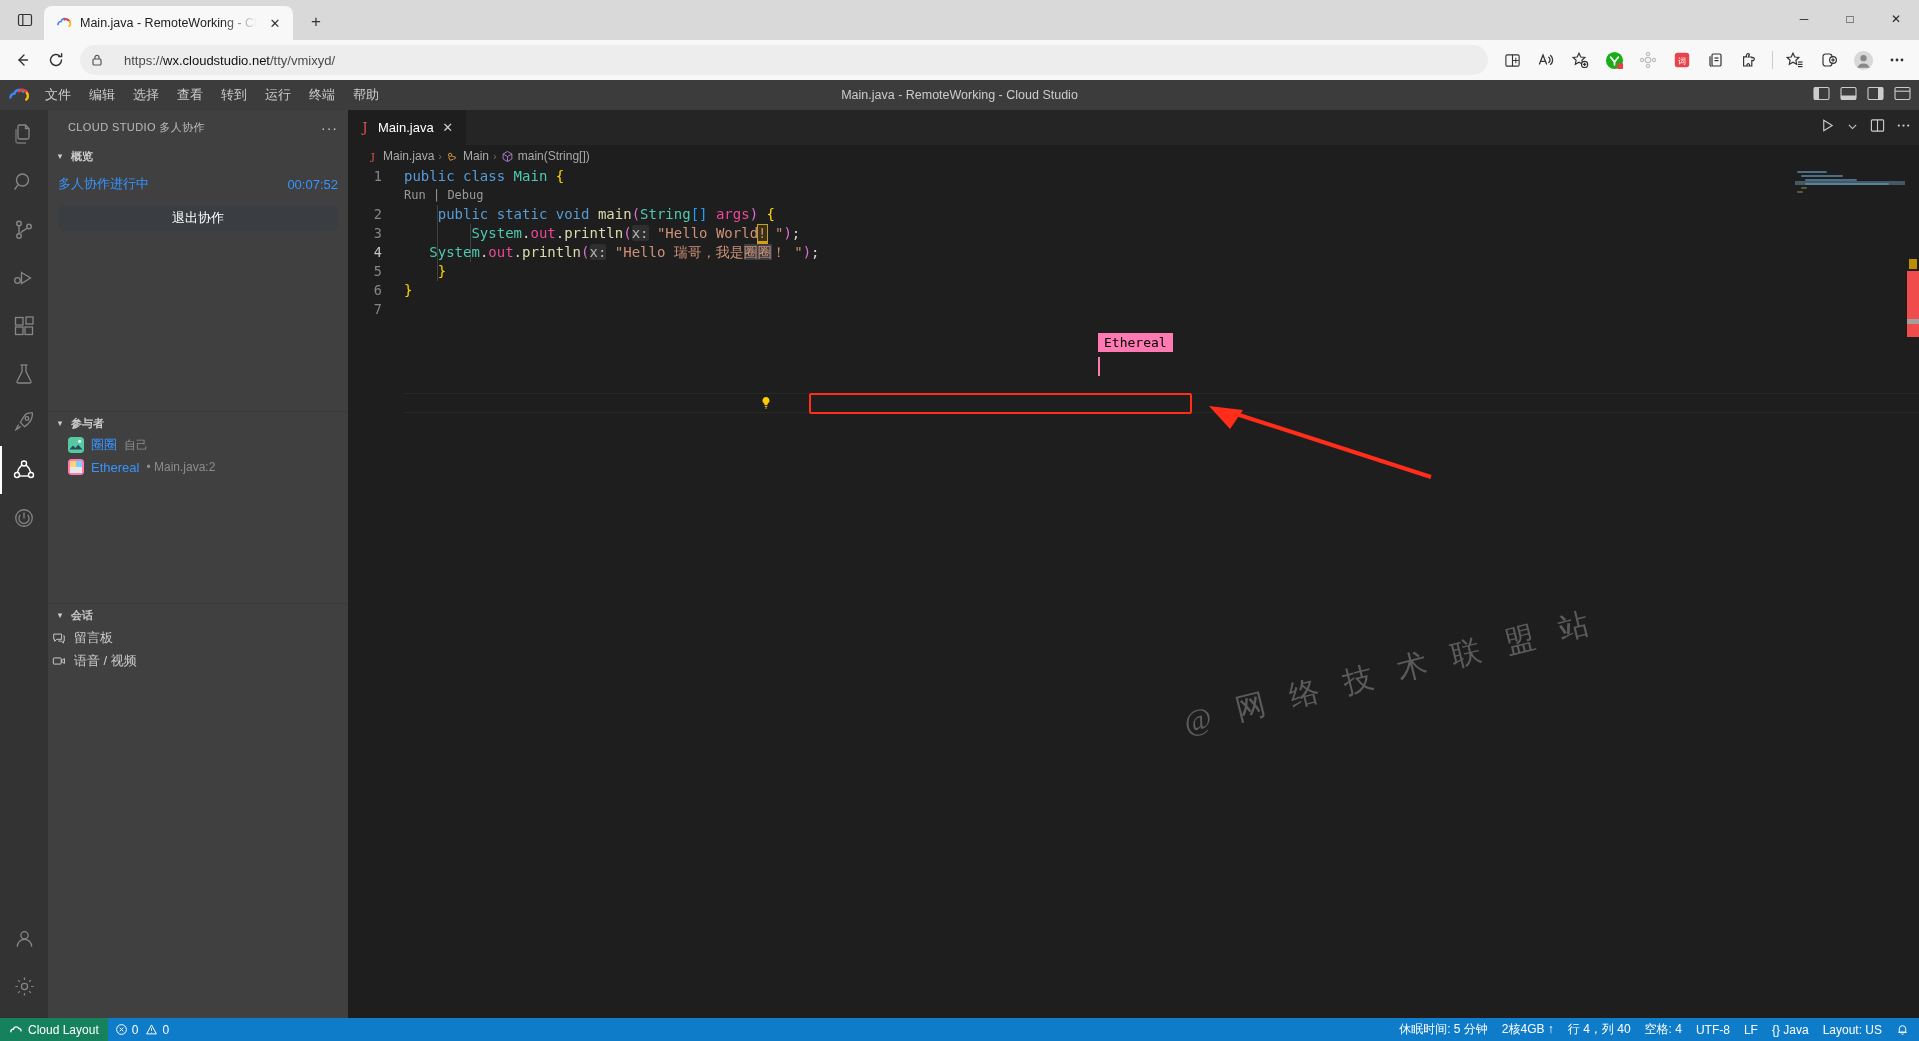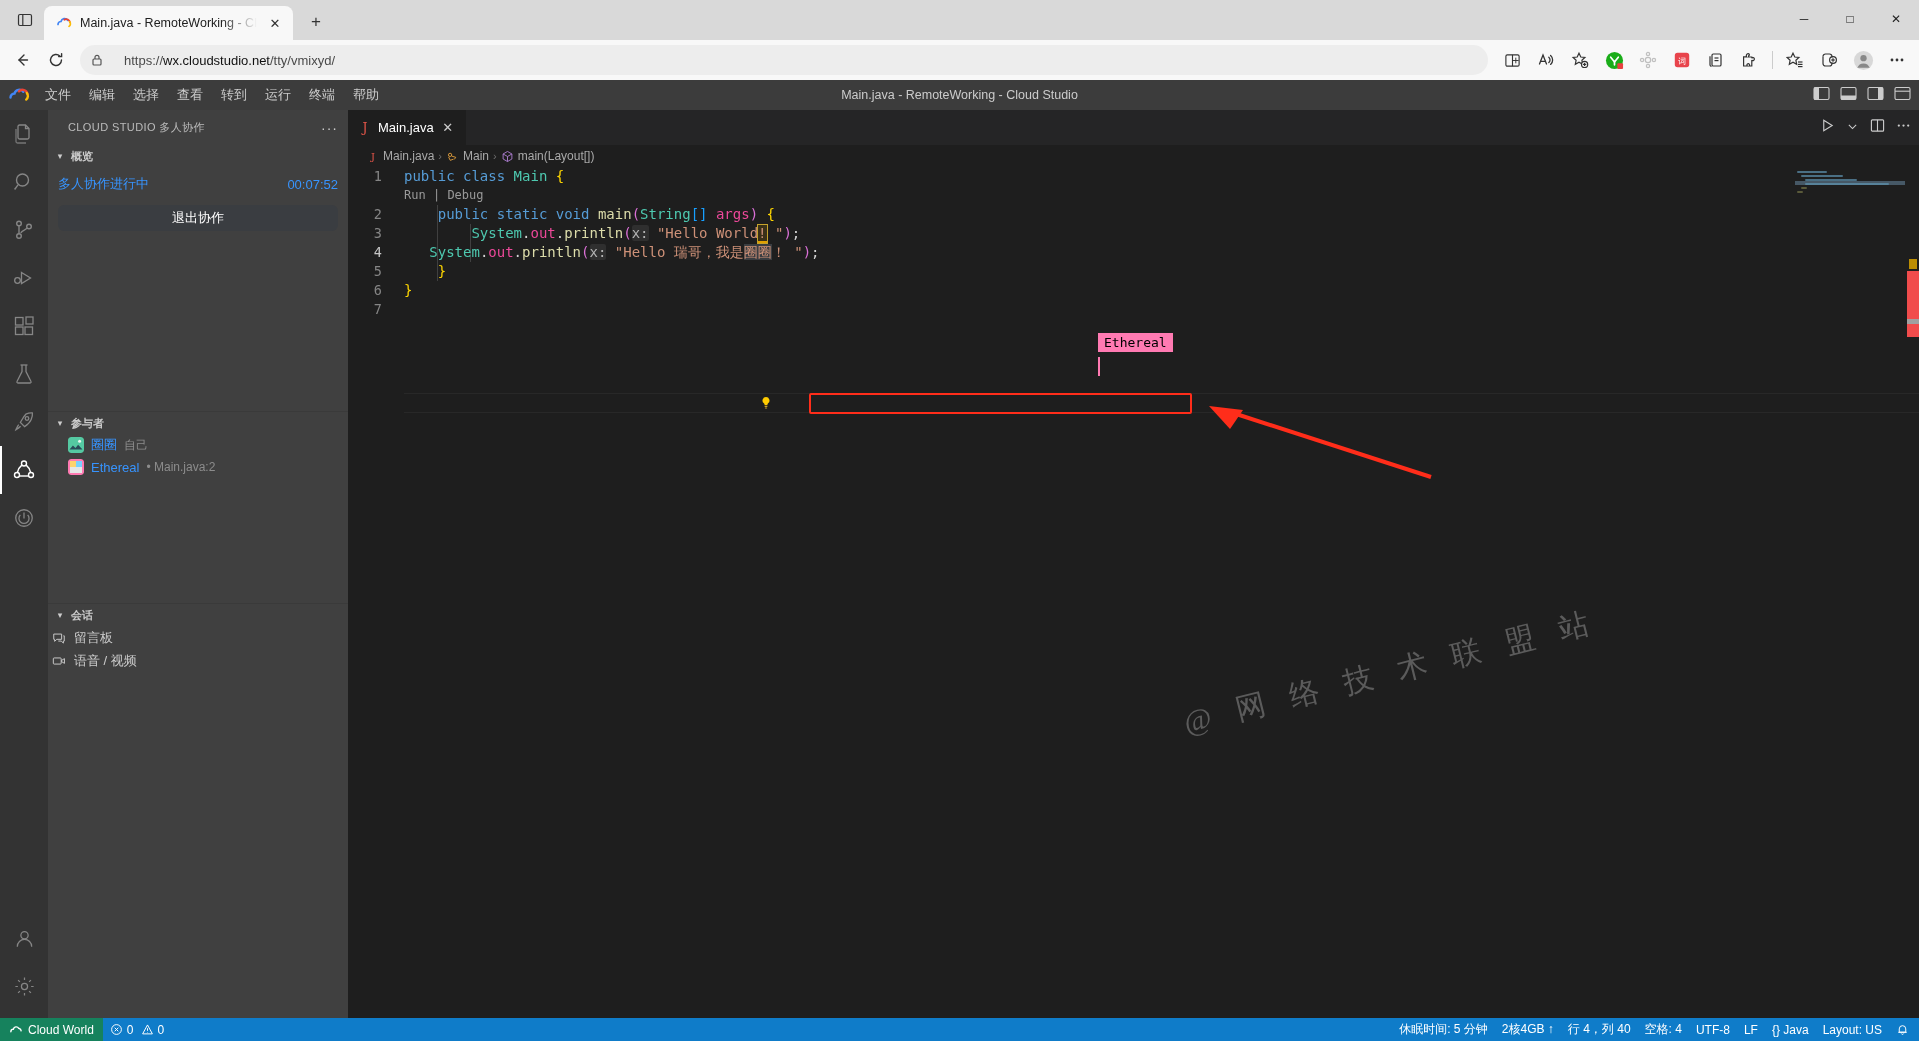--- a/index.html
+++ b/index.html
@@ -649,21 +649,21 @@
               <path d="M3.2 8.5l2 4.2 4-1.4"></path>
             </svg>
           <span>Main</span>
         </span>
         <span class="bc-sep">›</span>
         <span class="bc-item">
           <svg width="13" height="13" viewBox="0 0 16 16" fill="none" stroke="#b180d7" stroke-width="1.1">
               <path d="M8 1.8l5.4 3.1v6.2L8 14.2 2.6 11.1V4.9z"></path>
               <path d="M8 8l5.4-3.1M8 8v6.2M8 8L2.6 4.9"></path>
             </svg>
-          <span>main(Layout[])</span>
+          <span>main(String[])</span>
         </span>
       </div>
 
       <div class="codearea">
 
         <div class="indentguide" style="left:89px;top:38px;height:76px;"></div>
         <div class="indentguide" style="left:122px;top:57px;height:38px;"></div>
         <div class="line-hl-border" style="top:226px;"></div>
         <div class="line-hl-border" style="top:245px;"></div>
 
@@ -743,21 +743,21 @@
     </div>
   </div>
 
   <div class="statusbar">
     <div class="sb-remote">
       <svg width="14" height="12" viewBox="0 0 16 14" fill="none" stroke="#ffffff" stroke-width="1.6" stroke-linecap="round">
           <path d="M2 9a3 3 0 013-3"></path>
           <path d="M5 6a3.4 3.4 0 016.2-1"></path>
           <path d="M11.6 5.3A3 3 0 0114 8"></path>
         </svg>
-      <span>Cloud World</span>
+      <span>Cloud Layout</span>
     </div>
     <div class="st-item">
       <svg width="13" height="13" viewBox="0 0 16 16" fill="none" stroke="#ffffff" stroke-width="1.2">
           <circle cx="8" cy="8" r="6"></circle>
           <line x1="5.8" y1="5.8" x2="10.2" y2="10.2"></line>
           <line x1="10.2" y1="5.8" x2="5.8" y2="10.2"></line>
         </svg>
       <span>0</span>
       <svg width="13" height="13" viewBox="0 0 16 16" fill="none" stroke="#ffffff" stroke-width="1.2" style="margin-left:3px;">
           <path d="M8 2.4l6 11H2z"></path>

